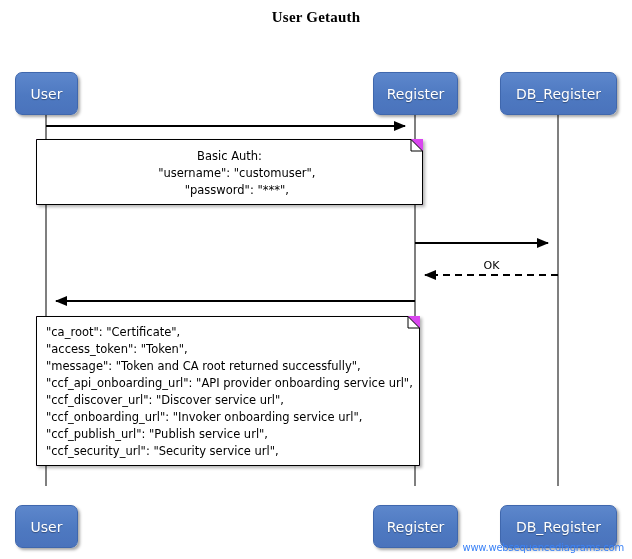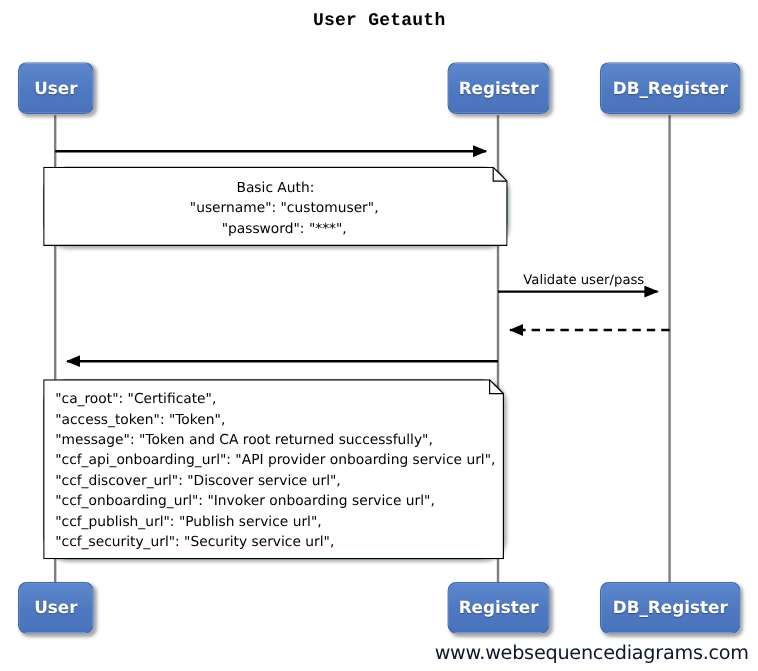--- a/index.html
+++ b/index.html
@@ -29,50 +29,50 @@
   }
   .title {
     position: absolute;
     left: 0;
     top: 9px;
     width: 632px;
     text-align: center;
     font-size: 15px;
     font-weight: bold;
     letter-spacing: 0.2px;
-    font-family: Liberation Mono, monospace;
+    font-family: Liberation Serif, serif;
   }
   .actor-box {
     position: absolute;
     background: linear-gradient(180deg, #5d87cc 0%, #4e79c1 55%, #4a73bc 100%);
     border: 1px solid #3f67ad;
     border-radius: 7px;
     box-shadow: 2px 2px 3px rgba(0,0,0,0.35);
     color: #ffffff;
     font-size: 14px;
-    font-weight: bold;
+    font-weight: normal;
     display: flex;
     align-items: center;
     justify-content: center;
     text-shadow: 0 1px 1px rgba(0,0,0,0.35);
     box-sizing: border-box;
+    margin-top: 20px;
   }
   .msg-label {
     position: absolute;
     font-size: 11px;
     text-align: center;
     white-space: nowrap;
     font-family: "DejaVu Sans", "Liberation Sans", sans-serif;
   }
   .note {
     position: absolute;
-    background: #15803d;
+    background: #d946ef;
     box-sizing: border-box;
     box-shadow: 2px 2px 3px rgba(0,0,0,0.30);
-    border-radius: 19px;
   }
   .note-shape {
     position: absolute;
     left: 0; top: 0;
     width: 100%;
     height: 100%;
   }
   .note-text {
     position: relative;
     font-size: 11.5px;
@@ -83,23 +83,23 @@
   .note-text.center {
     text-align: center;
   }
   .note-text.left {
     text-align: left;
   }
   .footer {
     position: absolute;
     right: 8px;
     bottom: 6px;
-    font-size: 16px;
+    font-size: 10px;
     font-family: "DejaVu Sans", "Liberation Sans", sans-serif;
-    color: #0f172a;
+    color: #3b82f6;
     letter-spacing: -0.2px;
   }
 </style>
 </head>
 <body>
 
 <div id="diagram">
 
   <div class="title">User Getauth</div>
 
@@ -130,21 +130,21 @@
   <div class="actor-box" style="left:15px; top:52px; width:63px; height:43px;">
     <span>User</span>
   </div>
   <div class="actor-box" style="left:373px; top:52px; width:85px; height:43px;">
     <span>Register</span>
   </div>
   <div class="actor-box" style="left:500px; top:52px; width:117px; height:43px;">
     <span>DB_Register</span>
   </div>
 
-  <div class="msg-label" style="left:415px; top:227px; width:143px;">Validate user/pass</div>
+  <div class="msg-label" style="left:425px; top:259px; width:133px;">OK</div>
 
   <div class="note" style="left:36px; top:139px; width:387px; height:66px;">
     <svg class="note-shape" viewBox="0 0 387 66" preserveAspectRatio="none" xmlns="http://www.w3.org/2000/svg">
       <path d="M0.5,0.5 L375,0.5 L386.5,12 L386.5,65.5 L0.5,65.5 Z" fill="#ffffff" stroke="#000000" stroke-width="1"></path>
       <path d="M375,0.5 L375,12 L386.5,12" fill="none" stroke="#000000" stroke-width="1"></path>
     </svg>
     <div class="note-text center" style="padding:9px 14px 0 14px;">Basic Auth:
     "username": "customuser",
     "password": "***",</div>
   </div>

